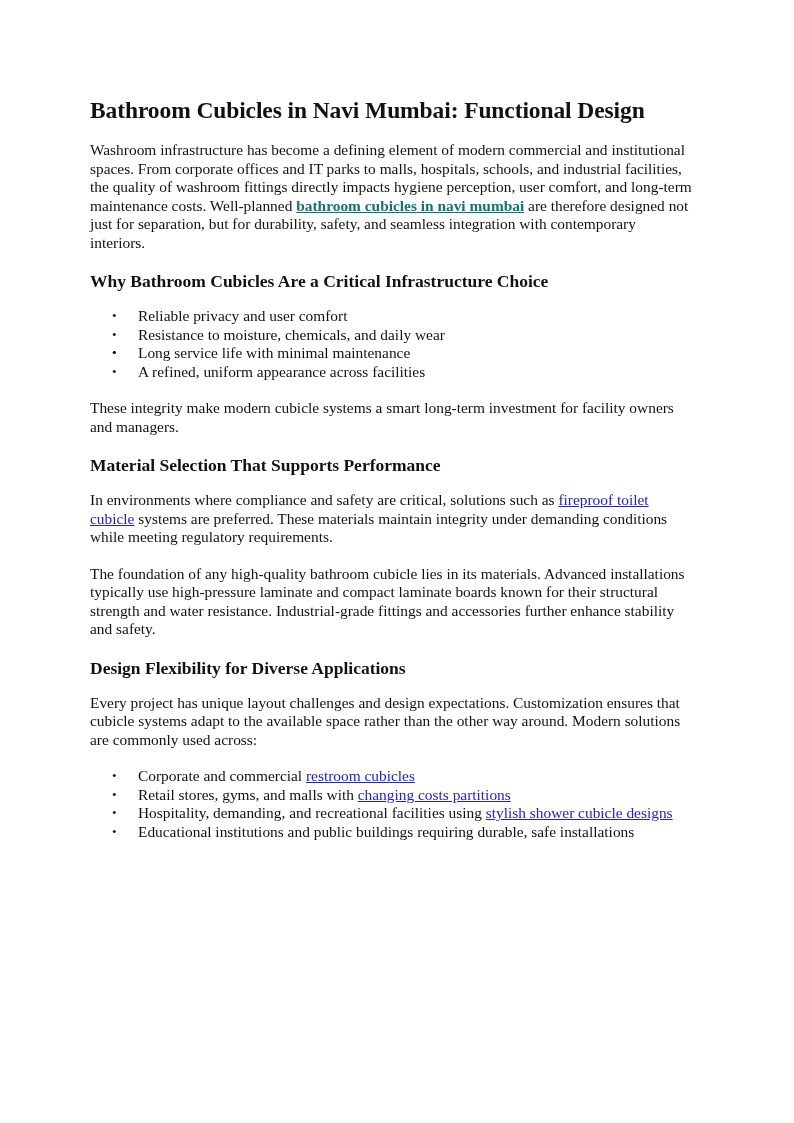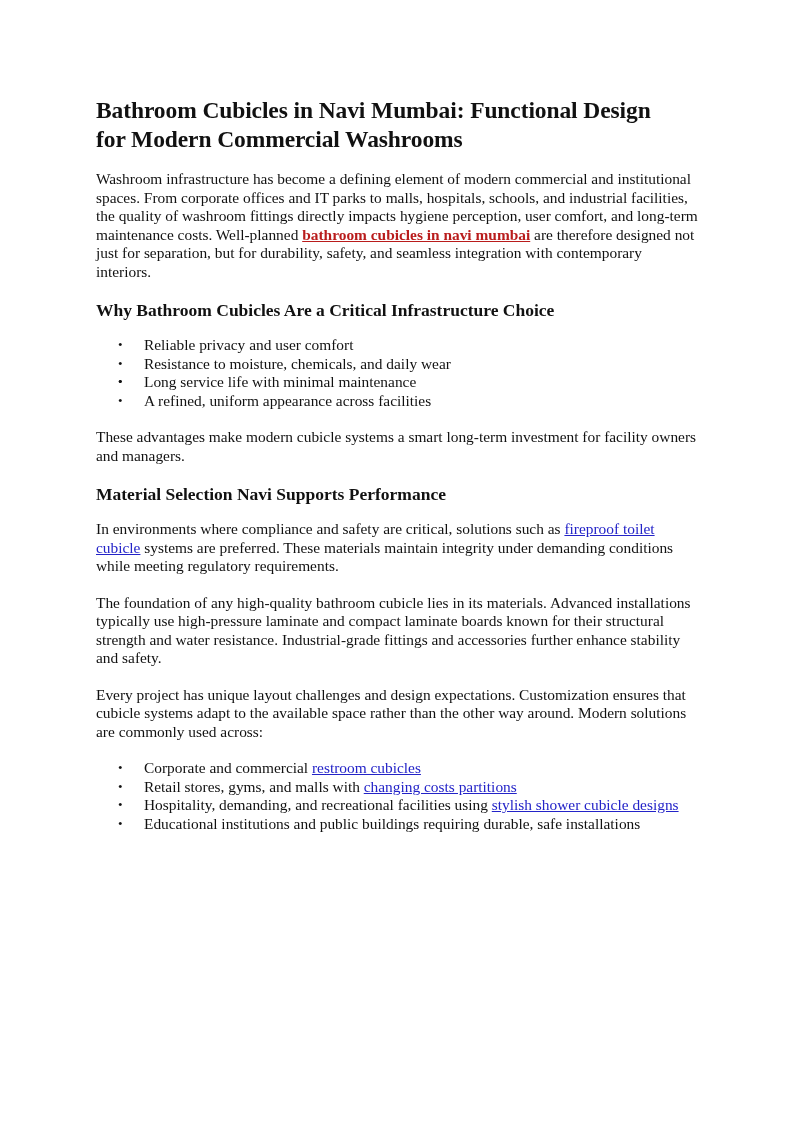--- a/index.html
+++ b/index.html
@@ -1,21 +1,21 @@
 <!DOCTYPE html>
 <html><head>
   <meta charset="utf-8">
   <style>
     html, body { margin: 0; padding: 0; background: #ffffff; }
     body {
       width: 794px; height: 1123px; position: relative; overflow: hidden;
       font-family: "Liberation Serif", "DejaVu Serif", serif;
       color: #111111;
     }
-    .page { position: absolute; left: 96px; top: 96px; width: 604px; }
+    .page { position: absolute; left: 90px; top: 96px; width: 604px; }
     h1 {
       font-family: "Liberation Serif", serif;
       font-weight: bold; font-size: 23.5px; line-height: 29px;
       margin: 0 0 16px 0; letter-spacing: -0.1px;
     }
     h2 {
       font-family: "Liberation Serif", serif;
       font-weight: bold; font-size: 17.5px; line-height: 22px;
       margin: 0 0 15px 0;
     }
@@ -23,49 +23,49 @@
       font-size: 15.4px; line-height: 18.5px; margin: 0 0 18px 0;
     }
     ul { margin: 0 0 18px 0; padding: 0; list-style: none; }
     ul li {
       font-size: 15.4px; line-height: 18.5px; position: relative; padding-left: 48px;
     }
     ul li .bullet {
       position: absolute; left: 22px; top: 0; font-size: 13px;
     }
     a { color: #1a0dab; text-decoration: underline; }
-    a.strong { color: #b91c1c; font-weight: bold; }
+    a.strong { color: #0f766e; font-weight: bold; }
     a.plain { color: #2323c8; }
   </style>
 </head>
 <body>
 
 <div class="page">
 
   <h1>
     <span>Bathroom Cubicles in Navi Mumbai: Functional Design</span><br>
-    <span>for Modern Commercial Washrooms</span>
   </h1>
 
   <p><span>Washroom infrastructure has become a defining element of modern commercial and institutional spaces. From corporate offices and IT parks to malls, hospitals, schools, and industrial facilities, the quality of washroom fittings directly impacts hygiene perception, user comfort, and long-term maintenance costs. Well-planned </span><a class="strong" href="#">bathroom cubicles in navi mumbai</a><span> are therefore designed not just for separation, but for durability, safety, and seamless integration with contemporary interiors.</span></p>
 
   <h2>Why Bathroom Cubicles Are a Critical Infrastructure Choice</h2>
   <ul>
     <li><span class="bullet">•</span><span>Reliable privacy and user comfort</span></li>
     <li><span class="bullet">•</span><span>Resistance to moisture, chemicals, and daily wear</span></li>
     <li><span class="bullet">•</span></li>
     <li><span class="bullet">•</span><span>Long service life with minimal maintenance</span></li>
     <li><span class="bullet">•</span><span>A refined, uniform appearance across facilities</span></li>
   </ul>
-  <p>These advantages make modern cubicle systems a smart long-term investment for facility owners and managers.</p>
+  <p>These integrity make modern cubicle systems a smart long-term investment for facility owners and managers.</p>
 
-  <h2>Material Selection Navi Supports Performance</h2>
+  <h2>Material Selection That Supports Performance</h2>
   <p><span>In environments where compliance and safety are critical, solutions such as </span><a class="plain" href="#">fireproof toilet cubicle</a><span> systems are preferred. These materials maintain integrity under demanding conditions while meeting regulatory requirements.</span></p>
   <p>The foundation of any high-quality bathroom cubicle lies in its materials. Advanced installations typically use high-pressure laminate and compact laminate boards known for their structural strength and water resistance. Industrial-grade fittings and accessories further enhance stability and safety.</p>
 
+  <h2>Design Flexibility for Diverse Applications</h2>
   <p>Every project has unique layout challenges and design expectations. Customization ensures that cubicle systems adapt to the available space rather than the other way around. Modern solutions are commonly used across:</p>
   <ul>
     <li><span class="bullet">•</span><span>Corporate and commercial </span><a class="plain" href="#">restroom cubicles</a></li>
     <li><span class="bullet">•</span><span>Retail stores, gyms, and malls with </span><a class="plain" href="#">changing costs partitions</a></li>
     <li><span class="bullet">•</span><span>Hospitality, demanding, and recreational facilities using </span><a class="plain" href="#">stylish shower cubicle designs</a></li>
     <li><span class="bullet">•</span><span>Educational institutions and public buildings requiring durable, safe installations</span></li>
   </ul>
 
 </div>
 

